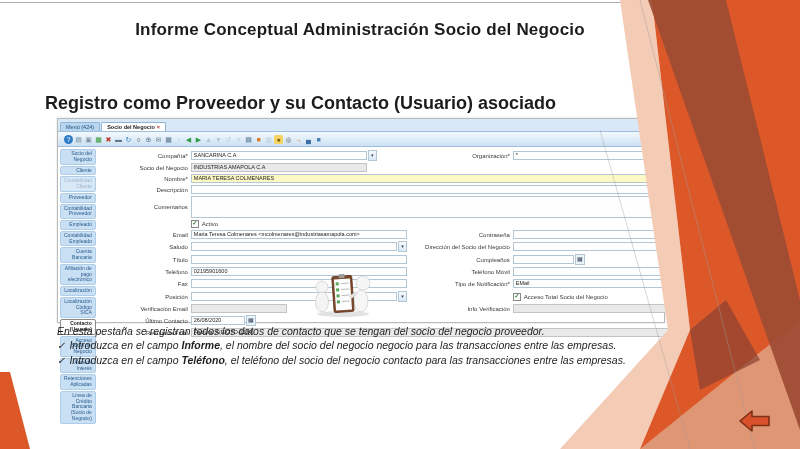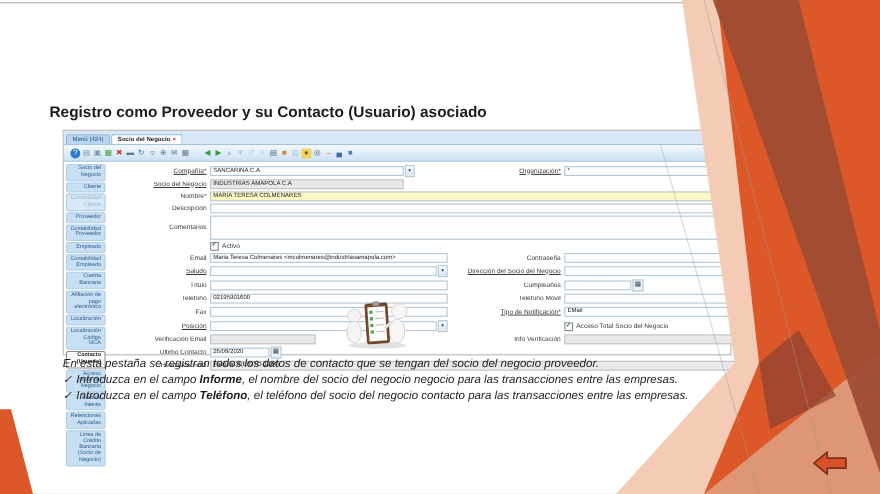--- a/index.html
+++ b/index.html
@@ -3,21 +3,21 @@
 <meta charset="utf-8">
 <style>
   html,body{margin:0;padding:0;background:#888;}
   #slide{position:relative;width:800px;height:449px;background:#fff;overflow:hidden;
          font-family:"Liberation Sans",sans-serif;color:#222;}
   #topline{position:absolute;left:0;top:2px;width:100%;height:1px;background:#ababab;}
 
   
   #title{position:absolute;left:60px;top:20px;width:600px;text-align:center;
          font-size:17px;font-weight:bold;color:#1c1c1c;letter-spacing:.2px;}
-  #subtitle{position:absolute;left:45px;top:93px;font-size:14px;font-weight:bold;color:#1c1c1c;}
+  #subtitle{position:absolute;left:45px;top:93px;font-size:18px;font-weight:bold;color:#1c1c1c;}
 
   
   #appwin{position:absolute;left:57px;top:118px;width:606px;height:203px;background:#fff;
           border:1px solid #b9b9b9;box-shadow:0 0 2px rgba(0,0,0,.15);font-size:6px;}
   #tabbar{height:12px;background:#d9e8f6;border-bottom:1px solid #9dbfdd;display:flex;align-items:flex-end;padding-left:2px;gap:1px;}
   .tab{padding:1px 5px;font-size:5.5px;background:#b9d6ee;border:1px solid #8fb4d4;border-bottom:none;
        border-radius:2px 2px 0 0;color:#1d4f7e;white-space:nowrap;}
   .tab.active{background:#fff;color:#222;font-weight:bold;}
   .tab .tab-close{color:#c0392b;margin-left:2px;font-weight:bold;}
   #toolbar{height:14px;background:linear-gradient(#f3f9fe,#cce1f3);border-bottom:1px solid #9dbfdd;
@@ -60,20 +60,21 @@
   #shapes{position:absolute;left:0;top:0;width:800px;height:449px;pointer-events:none;z-index:5;}
   #backarrow{position:absolute;left:737px;top:406px;width:36px;height:30px;z-index:6;cursor:pointer;}
   #mascot{position:absolute;left:313px;top:269px;width:60px;height:48px;z-index:2;}
 </style>
 </head>
 <body>
 
 <div id="slide">
   <div id="topline"></div>
 
+  <div id="title">Informe Conceptual Administración Socio del Negocio</div>
   <div id="subtitle">Registro como Proveedor y su Contacto (Usuario) asociado</div>
 
   <div id="appwin">
     <div id="tabbar">
         <div class="tab"><span>Menú (424)</span></div>
         <div class="tab active"><span>Socio del Negocio</span><span class="tab-close">×</span></div>
       </div>
     <div id="toolbar">
         <span class="tbicon" style="color: rgb(255, 255, 255); background: rgb(46, 123, 198); border-radius: 50%;">?</span>
         <span class="tbicon" style="color: rgb(126, 149, 168);">▤</span>

